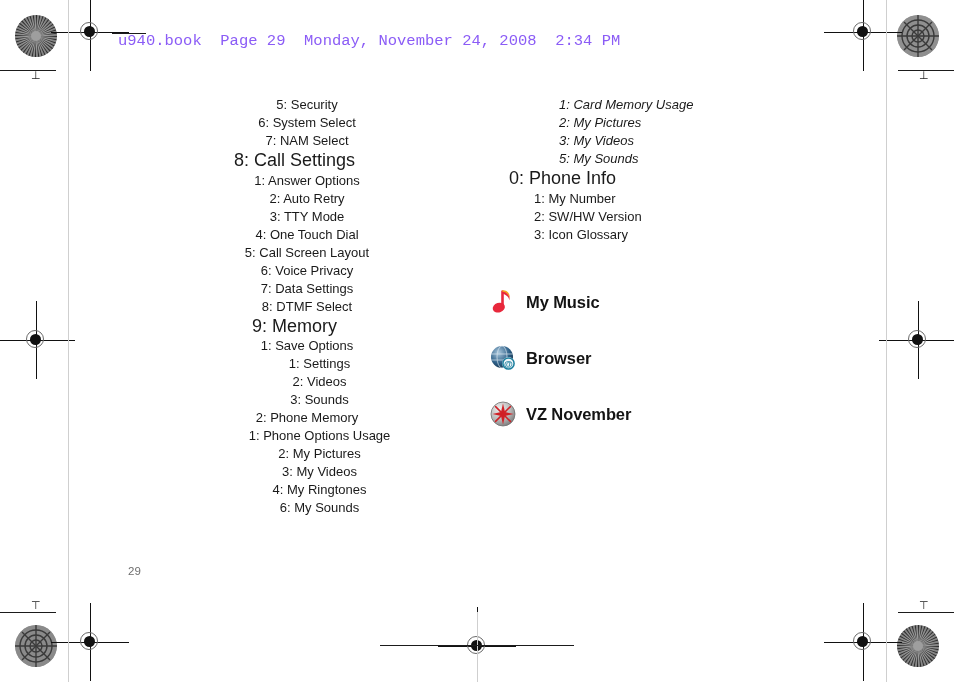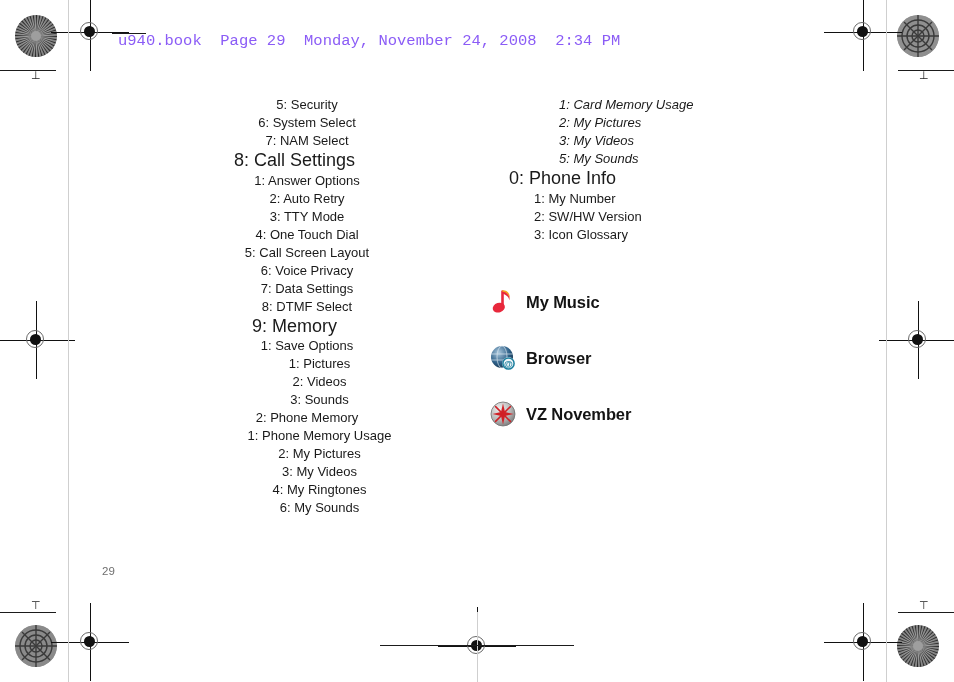--- a/index.html
+++ b/index.html
@@ -150,21 +150,21 @@
     font-size: 16.5px;
     font-weight: bold;
     color: #141414;
     letter-spacing: -0.1px;
     white-space: nowrap;
   }
 
   
   .page-number {
     position: absolute;
-    left: 102px;
+    left: 128px;
     top: 565px;
     font-size: 11.5px;
     color: #6e6e6e;
   }
 </style>
 </head>
 <body>
 
 <div class="density-patch" style="left:15px; top:15px;">
   <svg width="42" height="42" viewBox="0 0 42 42" aria-hidden="true">
@@ -529,25 +529,25 @@
     <div class="tree-item lvl-2">1: Answer Options</div>
     <div class="tree-item lvl-2">2: Auto Retry</div>
     <div class="tree-item lvl-2">3: TTY Mode</div>
     <div class="tree-item lvl-2">4: One Touch Dial</div>
     <div class="tree-item lvl-2">5: Call Screen Layout</div>
     <div class="tree-item lvl-2">6: Voice Privacy</div>
     <div class="tree-item lvl-2">7: Data Settings</div>
     <div class="tree-item lvl-2">8: DTMF Select</div>
     <div class="tree-item lvl-1">9: Memory</div>
     <div class="tree-item lvl-2">1: Save Options</div>
-    <div class="tree-item lvl-3">1: Pictures</div>
+    <div class="tree-item lvl-3">1: Settings</div>
     <div class="tree-item lvl-3">2: Videos</div>
     <div class="tree-item lvl-3">3: Sounds</div>
     <div class="tree-item lvl-2">2: Phone Memory</div>
-    <div class="tree-item lvl-3">1: Phone Memory Usage</div>
+    <div class="tree-item lvl-3">1: Phone Options Usage</div>
     <div class="tree-item lvl-3">2: My Pictures</div>
     <div class="tree-item lvl-3">3: My Videos</div>
     <div class="tree-item lvl-3">4: My Ringtones</div>
     <div class="tree-item lvl-3">6: My Sounds</div>
   </div>
 
 <div class="column right" id="right-col">
     <div class="tree-item lvl-3">1: Card Memory Usage</div>
     <div class="tree-item lvl-3">2: My Pictures</div>
     <div class="tree-item lvl-3">3: My Videos</div>

